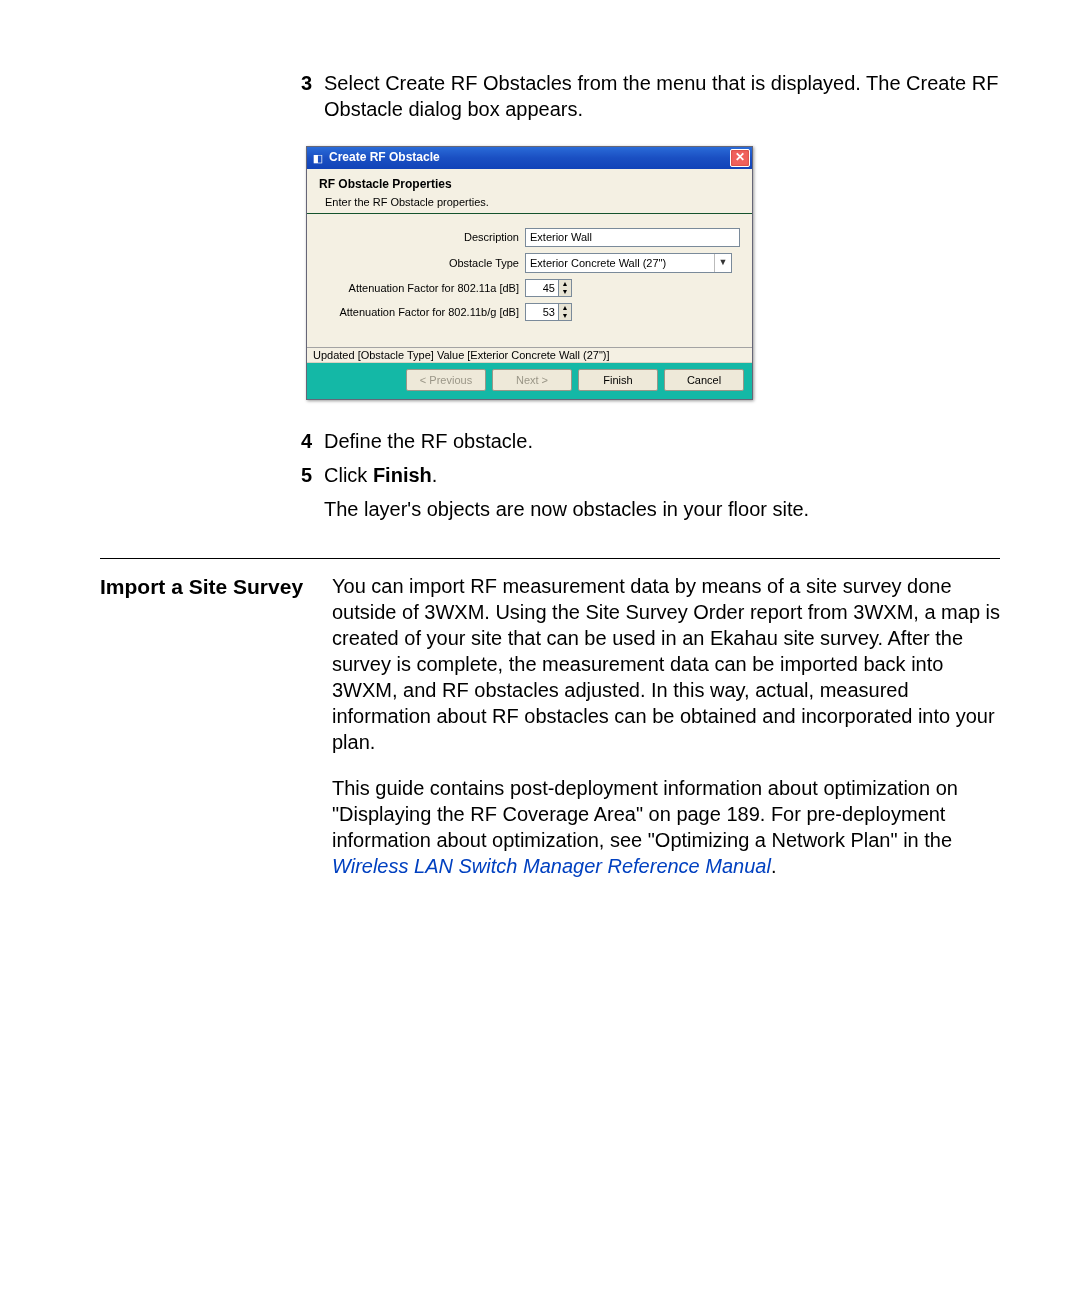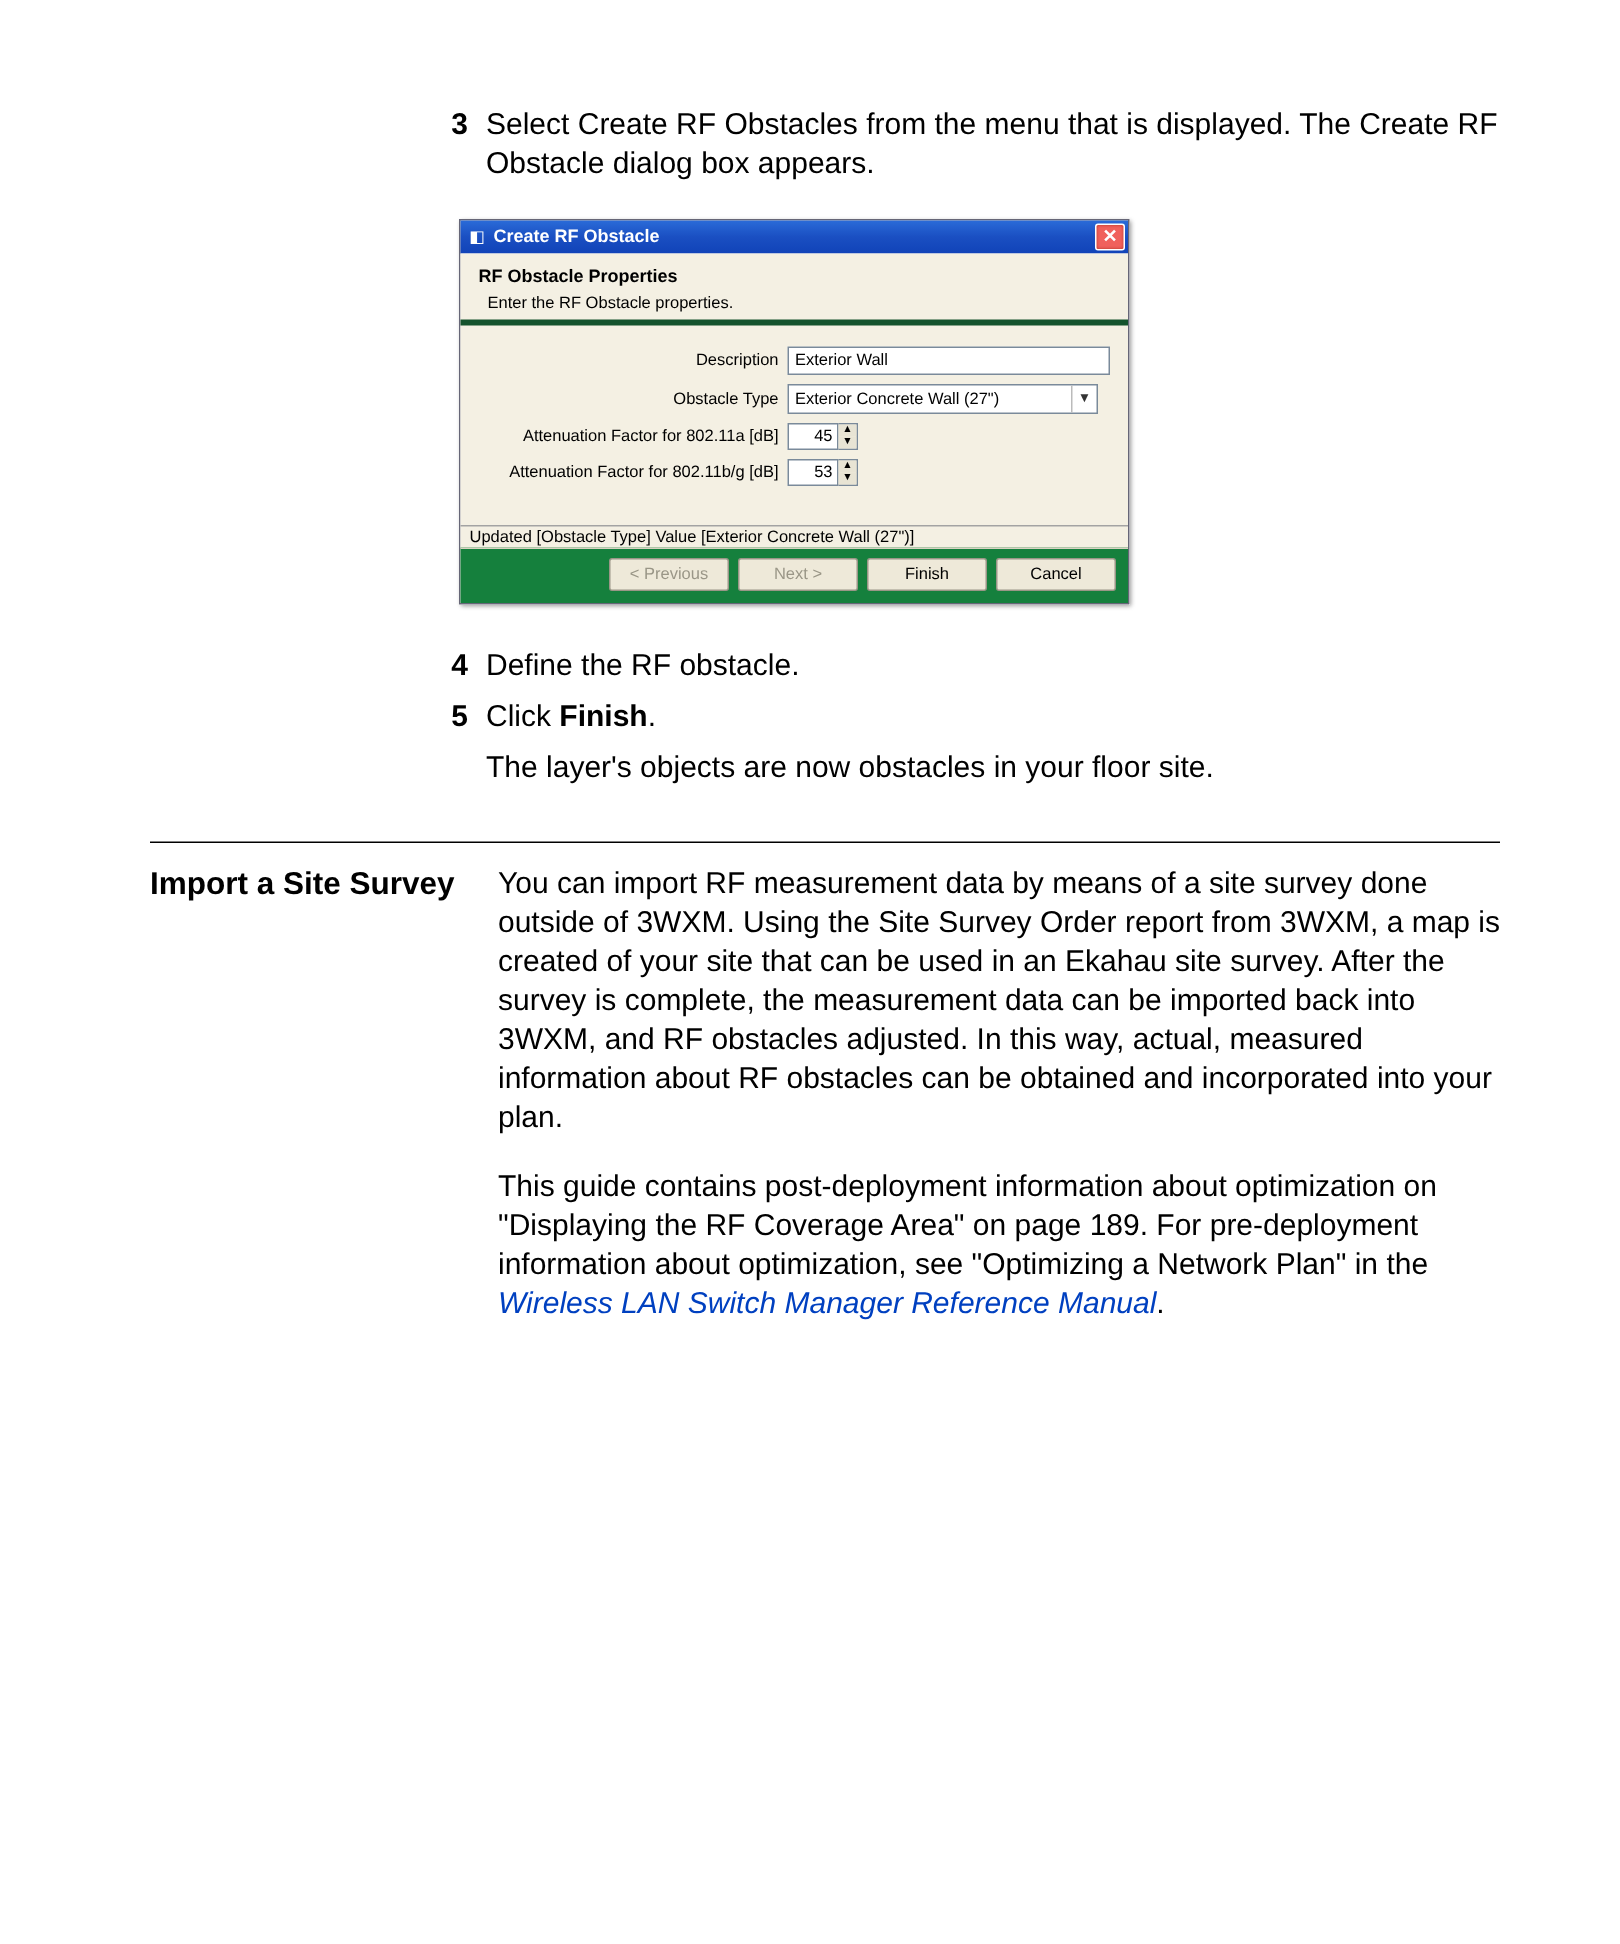--- a/index.html
+++ b/index.html
@@ -104,21 +104,21 @@
     border-radius: 2px;
     display: flex; align-items: center; justify-content: center;
     color: #fff; font-weight: bold; font-size: 12px;
     box-shadow: inset 0 0 2px #b03020;
   }
   .dlg-body {
     background: #f4f0e3;
   }
   .dlg-header {
     padding: 8px 12px 4px 12px;
-    border-bottom: 4px solid #14532d;
+    border-bottom: 1px solid #14532d;
   }
   .dlg-header .dlg-title { font-weight: bold; font-size: 12px; }
   .dlg-header .dlg-sub { font-size: 11px; margin-top: 2px; margin-left: 6px; }
   .dlg-form {
     padding: 14px 12px 20px 12px;
   }
   .form-row {
     display: flex;
     align-items: center;
     margin-bottom: 6px;
@@ -179,21 +179,21 @@
   }
   .dlg-status {
     font-size: 11px;
     padding: 0 6px;
     border-top: 1px solid #a3a3a3;
   }
   .dlg-buttons {
     display:flex; justify-content:flex-end; gap:6px;
     padding: 6px 8px 8px 8px;
     border-top: 1px solid #d8d3c2;
-    background: #15803d;
+    background: #14b8a6;
   }
   .dlg-btn {
     min-width: 62px;
     height: 20px;
     font-size: 11px;
     border: 1px solid #9a9687;
     background: #eee9d9;
     border-radius: 2px;
     display:flex; align-items:center; justify-content:center;
     padding: 0 8px;

